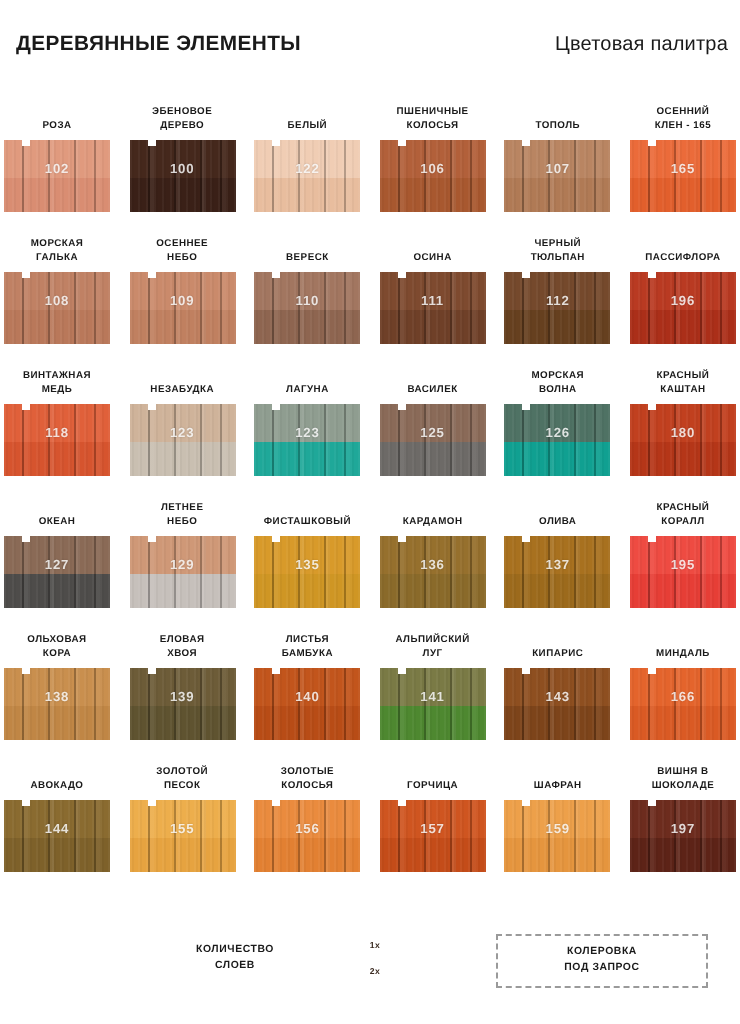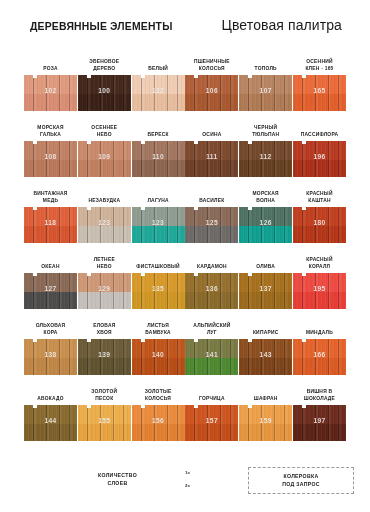--- a/index.html
+++ b/index.html
@@ -13,41 +13,41 @@
     font-family: "Liberation Sans", sans-serif;
     color: #231f20;
     overflow: hidden;
   }
 
   .page {
     position: relative;
     width: 370px;
     height: 512px;
     box-sizing: border-box;
-    padding: 0 24px;
+    padding: 0 2px;
   }
 
   
   .header {
     display: flex;
     align-items: baseline;
     justify-content: space-between;
     padding-top: 17px;
     padding-left: 6px;
     padding-right: 4px;
   }
   .header-title {
     font-size: 10.4px;
     font-weight: 700;
     letter-spacing: 0.2px;
     color: #1a1a1a;
     white-space: nowrap;
   }
   .header-subtitle {
-    font-size: 14px;
+    font-size: 10px;
     font-weight: 400;
     letter-spacing: 0.1px;
     color: #1a1a1a;
     white-space: nowrap;
   }
 
   
   .grid {
     margin-top: 13px;
     display: flex;

